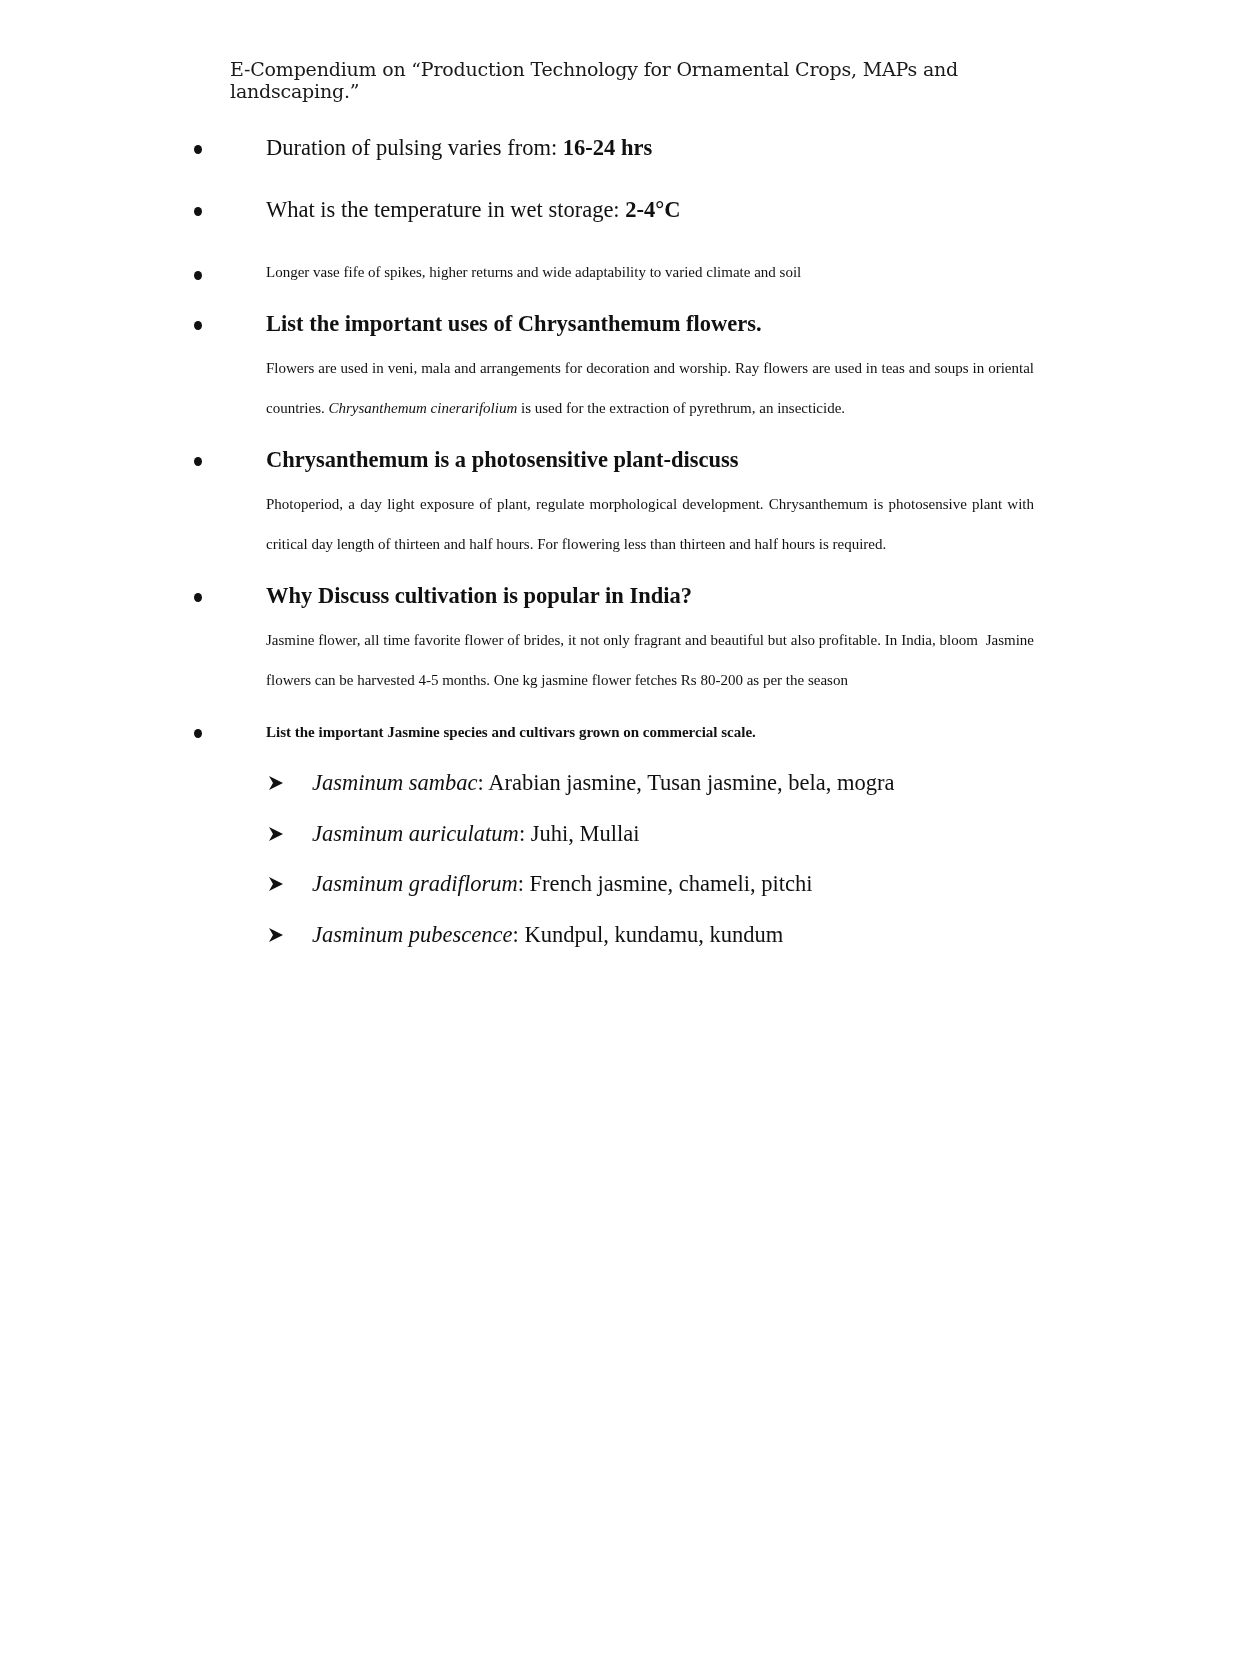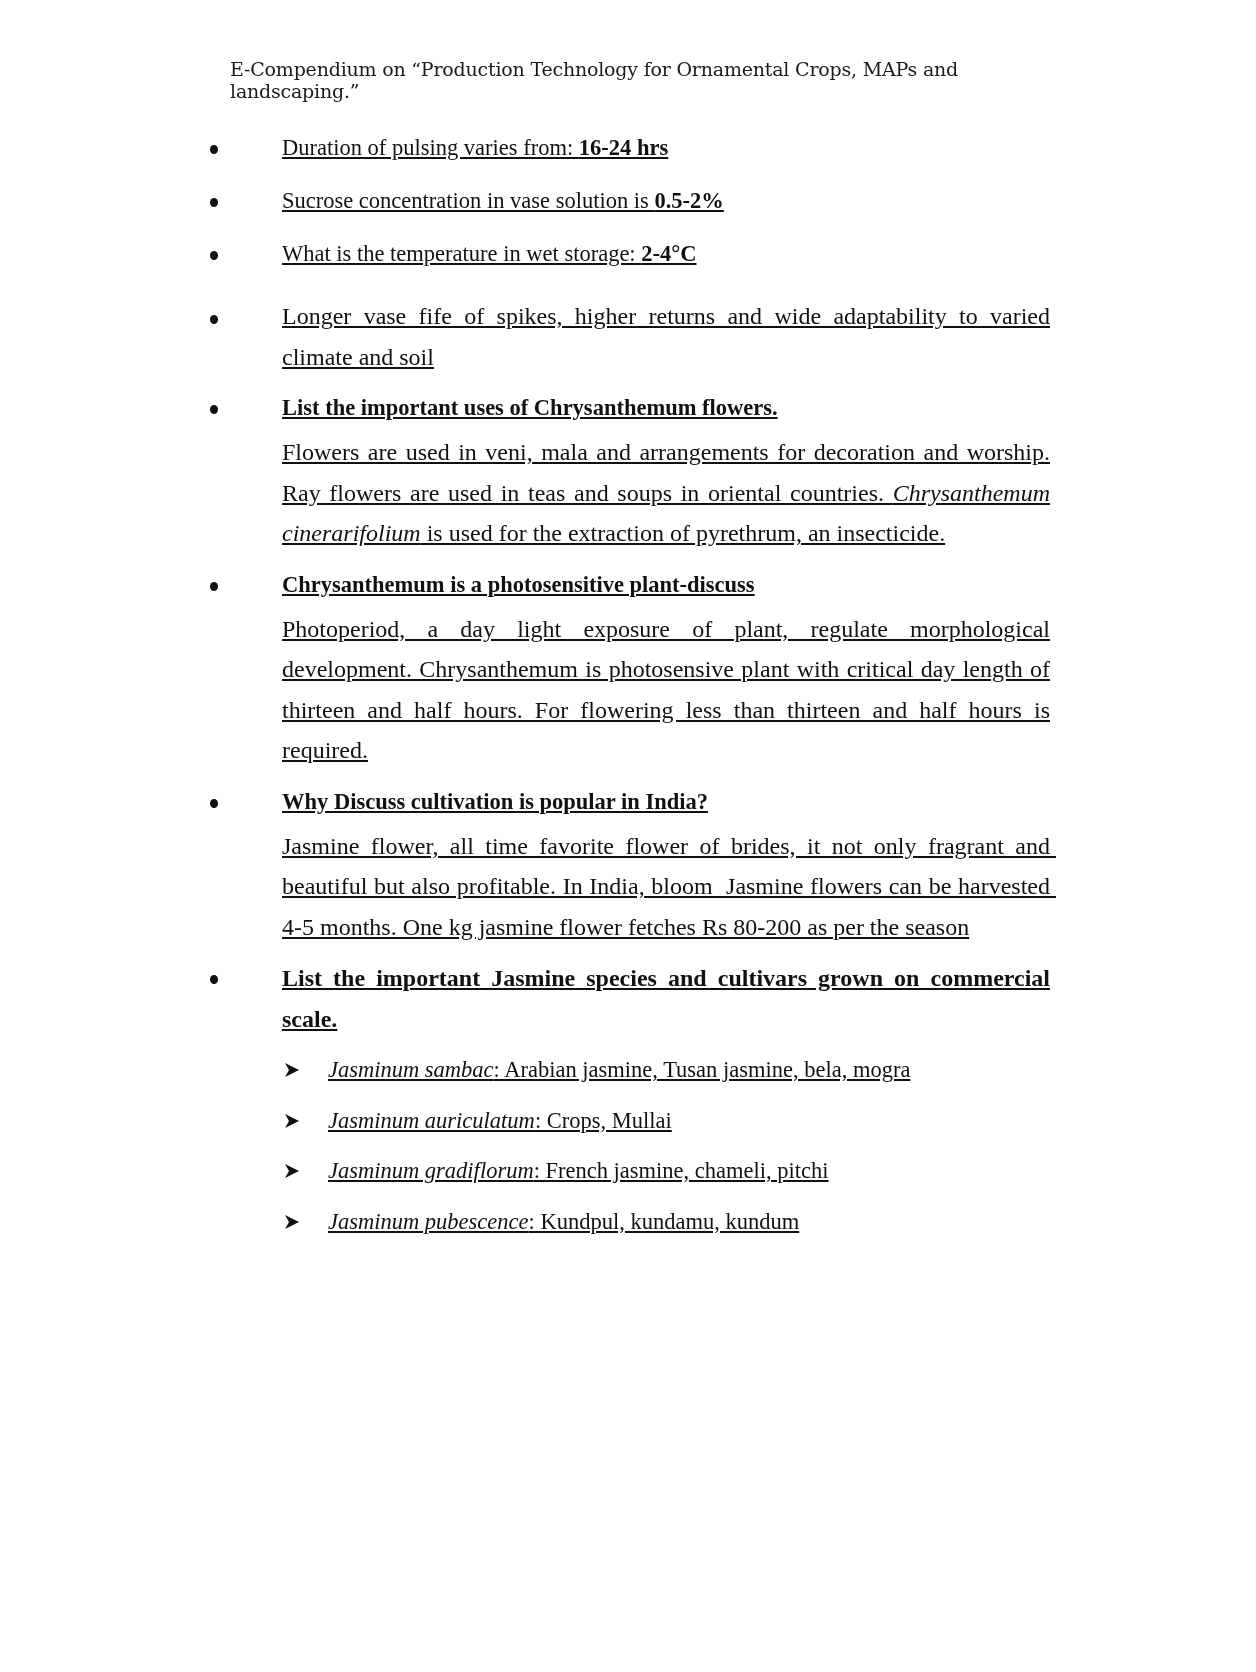--- a/index.html
+++ b/index.html
@@ -21,24 +21,23 @@
       top: 58px;
       width: 840px;
       font-size: 21px;
       letter-spacing: -0.2px;
       color: #1a1a1a;
       font-family: "DejaVu Serif", "Liberation Serif", serif;
       font-size: 19px;
     }
     .content {
       position: absolute;
-      left: 206px;
+      left: 190px;
       top: 126px;
       width: 844px;
-      text-decoration: underline;
     }
     .item {
       position: relative;
       padding-left: 76px;
     }
     .bullet {
       position: absolute;
       left: 0;
       top: 0;
       width: 16px;
@@ -59,21 +58,21 @@
       font-size: 22.5px;
       line-height: 44px;
       margin: 0;
     }
     .q-bold {
       font-weight: bold;
     }
     .gap-simple { height: 9px; }
     .gap-q { height: 9px; }
     .answer {
-      font-size: 24px;
+      font-size: 15px;
       line-height: 40.5px;
       text-align: justify;
       margin: 2px 0 0 0;
     }
     .sub-list {
       margin: 6px 0 0 0;
       padding: 0;
       list-style: none;
     }
     .sub-item {
@@ -105,26 +104,20 @@
 <div class="content">
 
   <div class="item">
     <span class="bullet"></span>
     <p class="line">
       <span>Duration of pulsing varies from: </span><b>16-24 hrs</b>
     </p>
   </div>
   <div class="gap-simple"></div>
 
-  <div class="item">
-    <span class="bullet"></span>
-    <p class="line">
-      <span>Sucrose concentration in vase solution is </span><b>0.5-2%</b>
-    </p>
-  </div>
   <div class="gap-simple"></div>
 
   <div class="item">
     <span class="bullet"></span>
     <p class="line">
       <span>What is the temperature in wet storage: </span><b>2-4°C</b>
     </p>
   </div>
   <div class="gap-simple"></div>
 
@@ -168,21 +161,21 @@
             </svg>
         </span>
         <em>Jasminum sambac</em><span>: Arabian jasmine, Tusan jasmine, bela, mogra</span>
       </li>
       <li class="sub-item">
         <span class="arrow">
           <svg width="16" height="16" viewBox="0 0 16 16">
               <path d="M1 1 L15 8 L1 15 L5 8 Z" fill="#111"></path>
             </svg>
         </span>
-        <em>Jasminum auriculatum</em><span>: Crops, Mullai</span>
+        <em>Jasminum auriculatum</em><span>: Juhi, Mullai</span>
       </li>
       <li class="sub-item">
         <span class="arrow">
           <svg width="16" height="16" viewBox="0 0 16 16">
               <path d="M1 1 L15 8 L1 15 L5 8 Z" fill="#111"></path>
             </svg>
         </span>
         <em>Jasminum gradiflorum</em><span>: French jasmine, chameli, pitchi</span>
       </li>
       <li class="sub-item">

